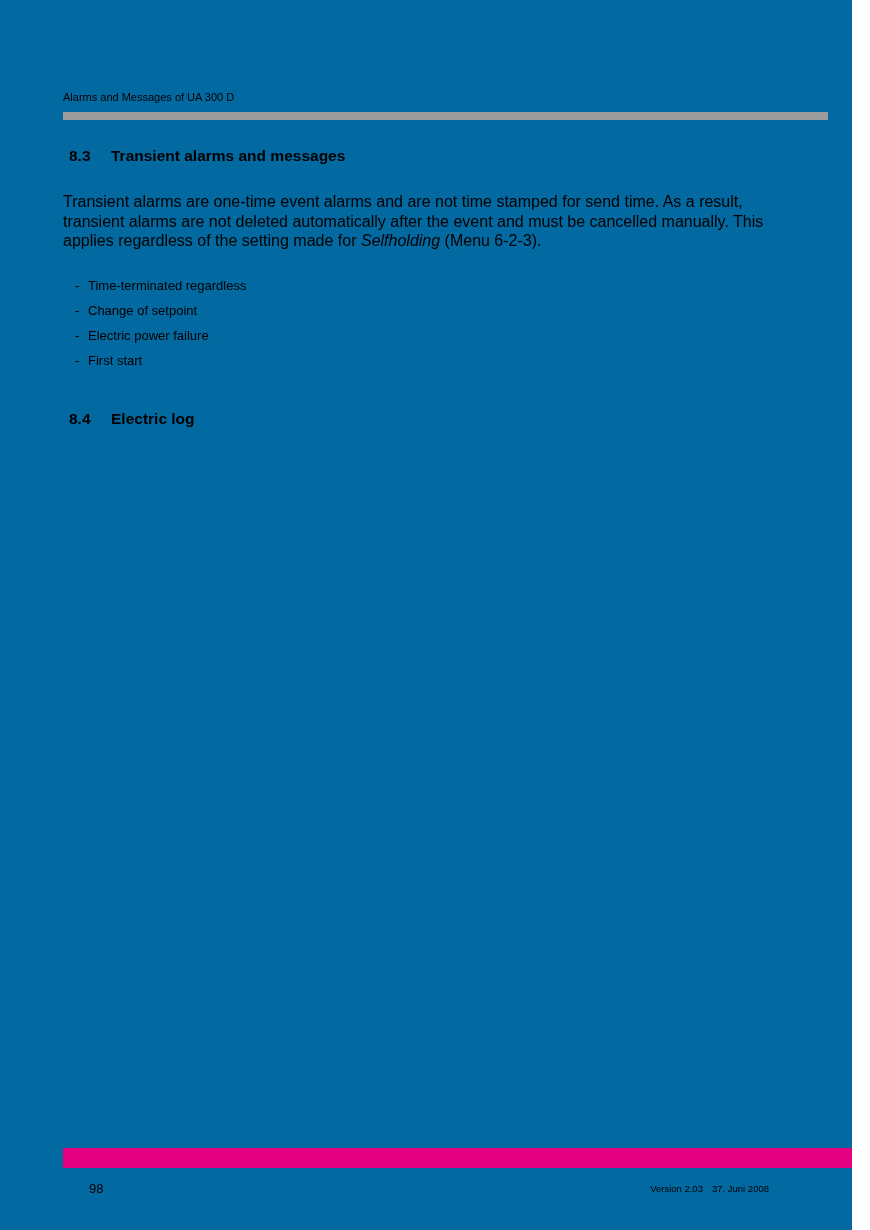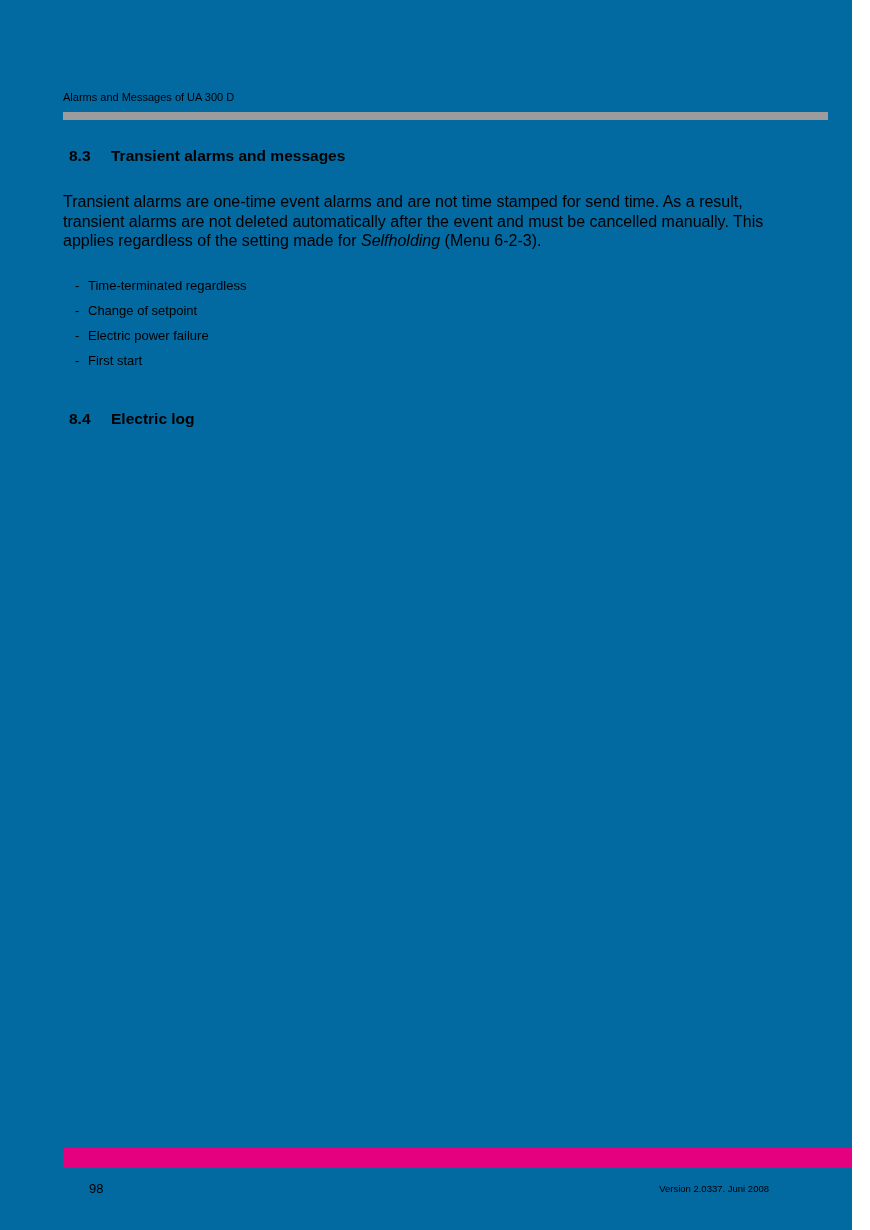--- a/index.html
+++ b/index.html
@@ -77,20 +77,21 @@
     top: 1181px;
     font-size: 13px;
     margin-left: 26px;
   }
   .version-line {
     position: absolute;
     right: 83px;
     top: 1183px;
     font-size: 9.5px;
     display: flex;
+    gap: 9px;
   }
   em { font-style: italic; }
 </style>
 </head>
 <body>
 
 <div class="page">
 
   <span class="running-header-text">Alarms and Messages of UA 300 D</span>
 

